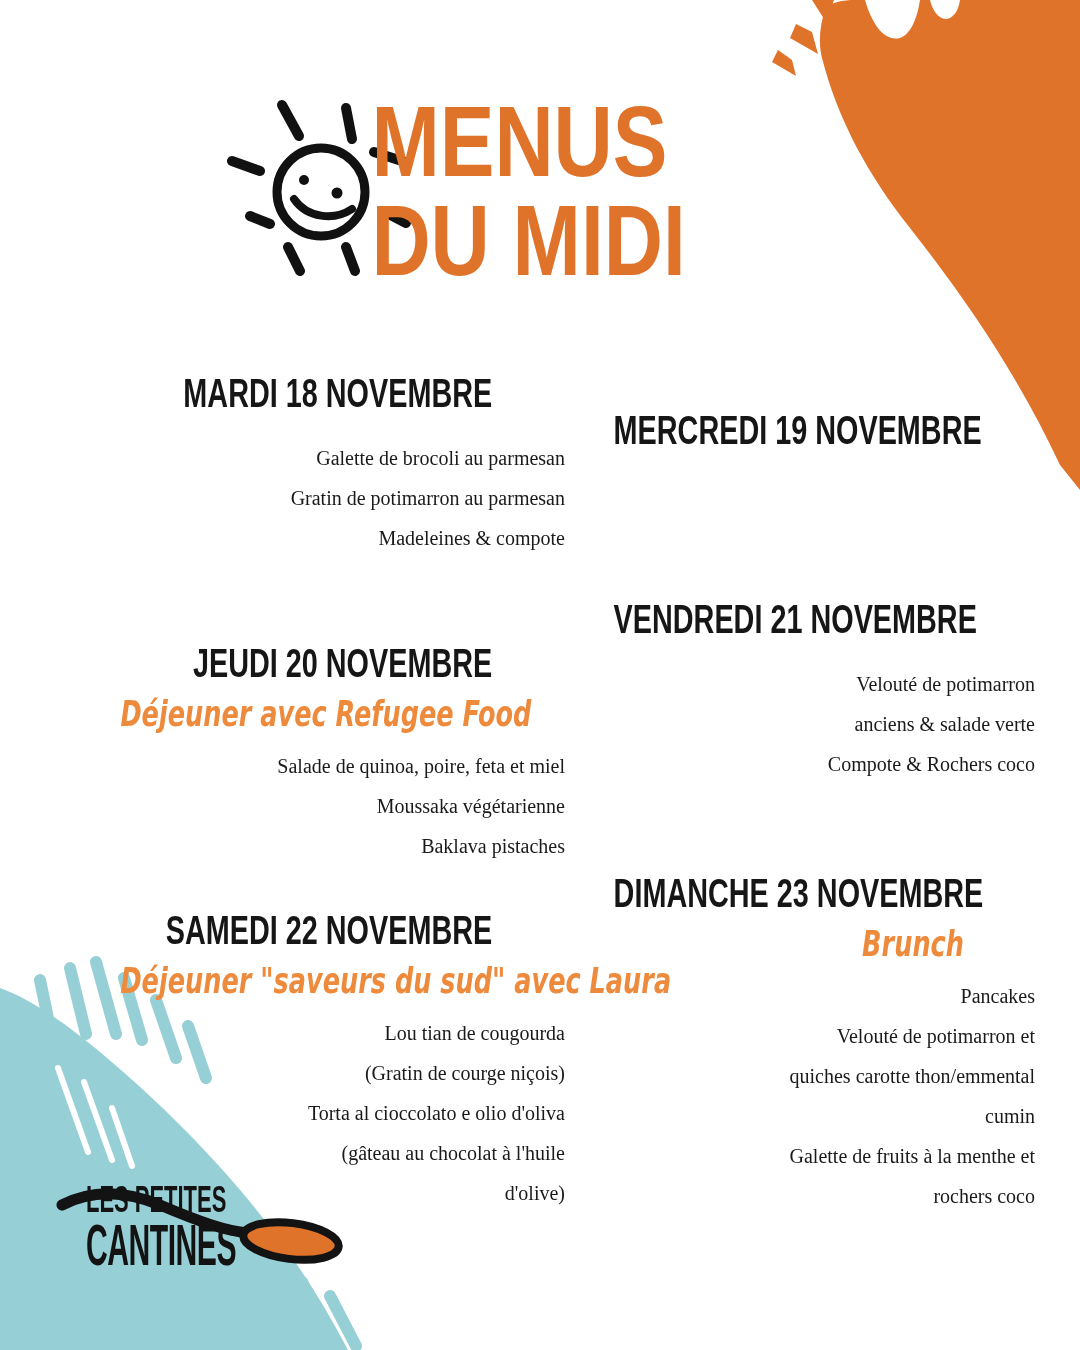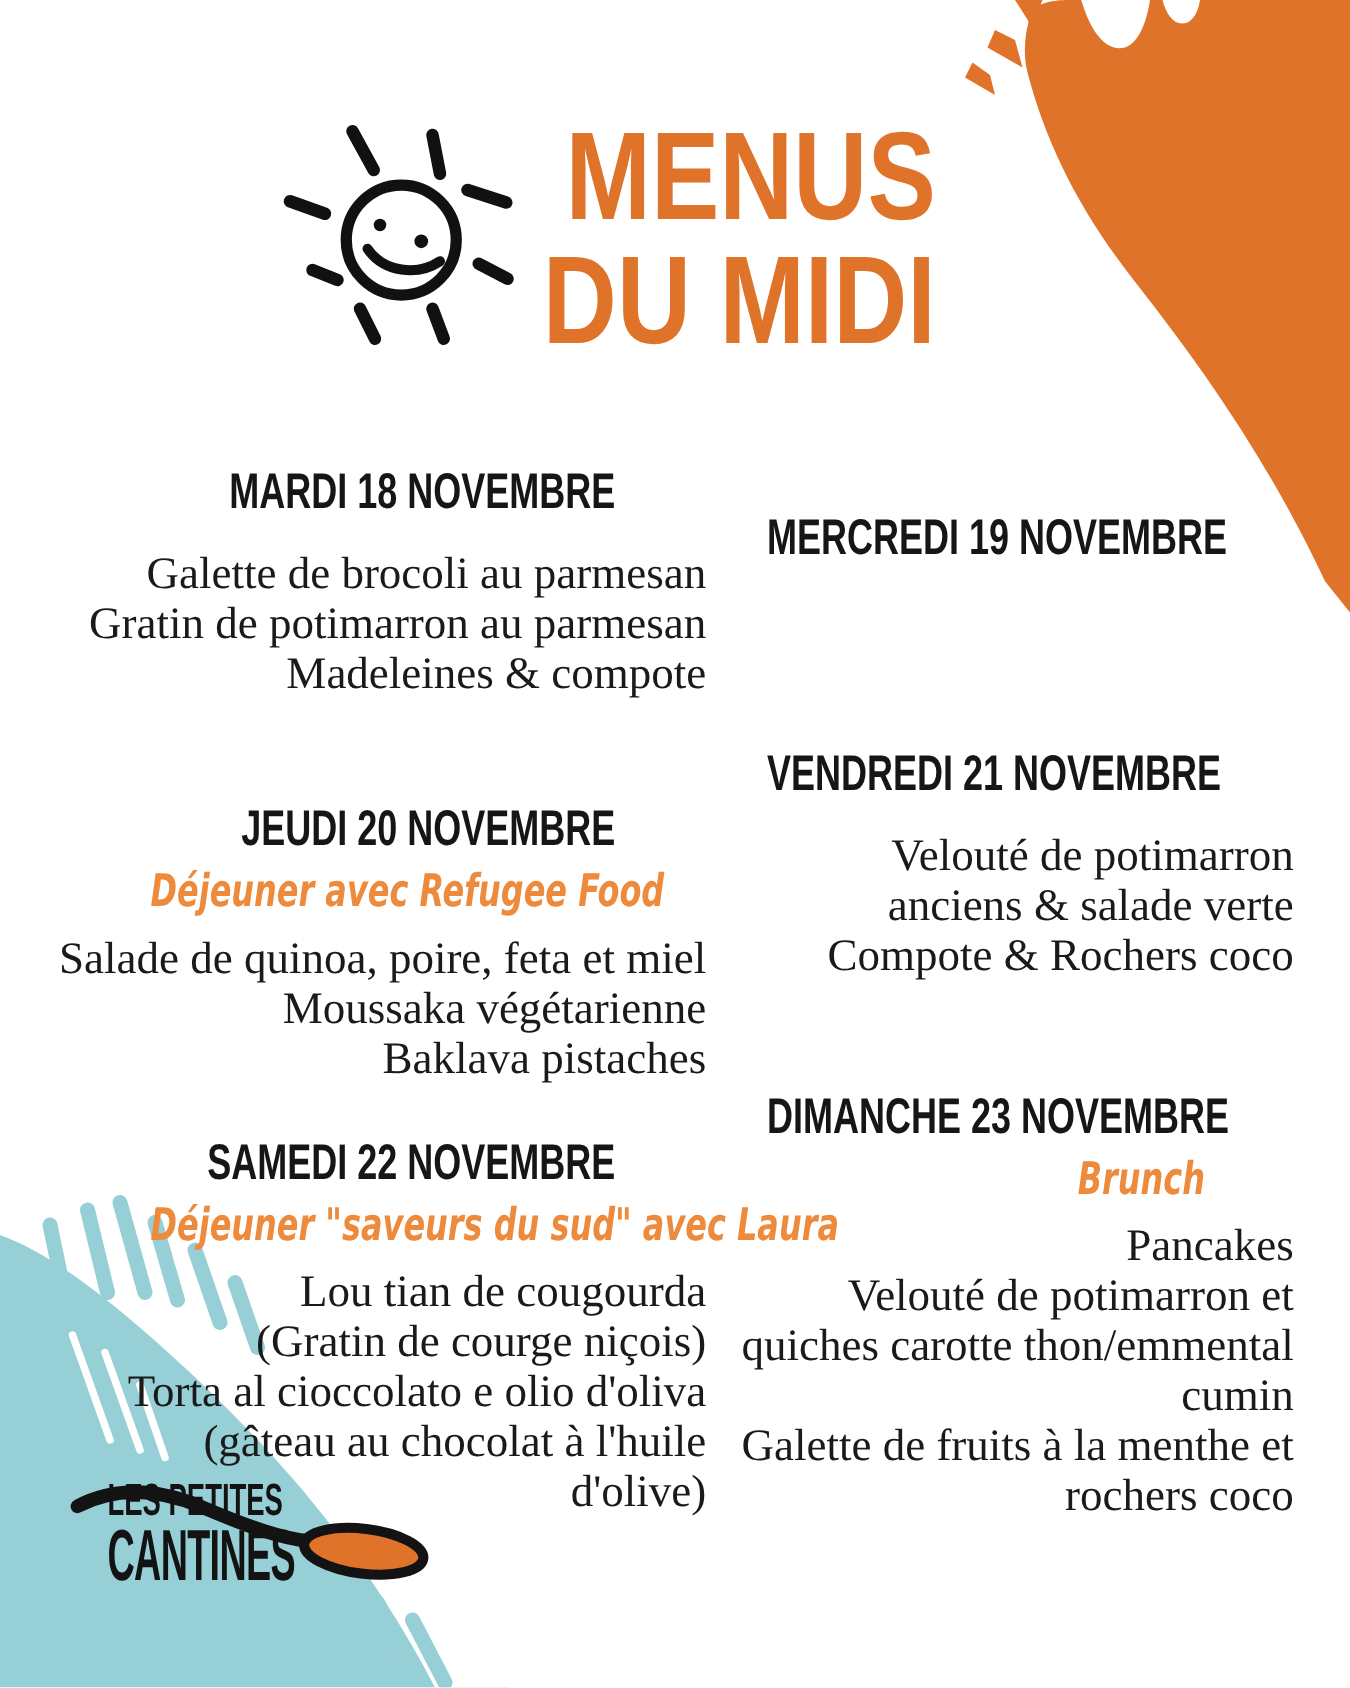--- a/index.html
+++ b/index.html
@@ -8,21 +8,21 @@
     background:#ffffff;overflow:hidden;
     font-family:"Liberation Serif",serif;color:#1a1a1a;
   }
   .deco{position:absolute;pointer-events:none;}
   #brush-orange{top:0;right:0;}
   #brush-teal{left:0;bottom:0;}
   #sun{left:222px;top:83px;}
   #spoon{left:48px;top:1183px;}
 
   .title{
-    position:absolute;left:330px;top:92px;width:460px;text-align:right;
+    position:absolute;left:330px;top:92px;width:460px;text-align:left;
     font-family:"Liberation Sans",sans-serif;font-weight:bold;
     font-size:100px;line-height:99px;color:#e0732a;letter-spacing:0;
   }
   .title .tline{transform:scaleX(.82);transform-origin:50% 50%;white-space:nowrap;}
 
   .card{position:absolute;text-align:right;}
   .c0{left:45px;top:372px;width:520px;}
   .c1{left:545px;top:372px;width:490px;margin-top:37px;}
   .c2{left:45px;top:598px;width:520px;margin-top:44px;}
   .c3{left:545px;top:598px;width:490px;}
@@ -33,21 +33,21 @@
     margin:0;font-family:"Liberation Sans",sans-serif;font-weight:bold;
     font-size:40px;line-height:42px;color:#161616;
     transform:scaleX(.72);transform-origin:50% 50%;white-space:nowrap;
   }
   .special{
     margin:6px 0 0 0;
     font-family:"DejaVu Sans",sans-serif;font-style:italic;font-weight:bold;
     font-size:36px;line-height:48px;color:#ed8a3c;
     transform:scaleX(.71);transform-origin:50% 50%;white-space:nowrap;
   }
-  .lines{margin-top:24px;font-size:36px;line-height:40px;}
+  .lines{margin-top:24px;font-size:20px;line-height:40px;}
   .has-special .lines{margin-top:8px;}
   .line{white-space:nowrap;}
 
   .logo-text{
     position:absolute;left:86px;font-family:"Liberation Sans",sans-serif;
     font-weight:bold;color:#131313;transform-origin:0 50%;white-space:nowrap;
   }
   #logo-line1{top:1182px;font-size:36px;line-height:36px;transform:scaleX(.61);}
   #logo-line2{top:1216px;font-size:58px;line-height:58px;transform:scaleX(.52);letter-spacing:-1px;}
 </style>

